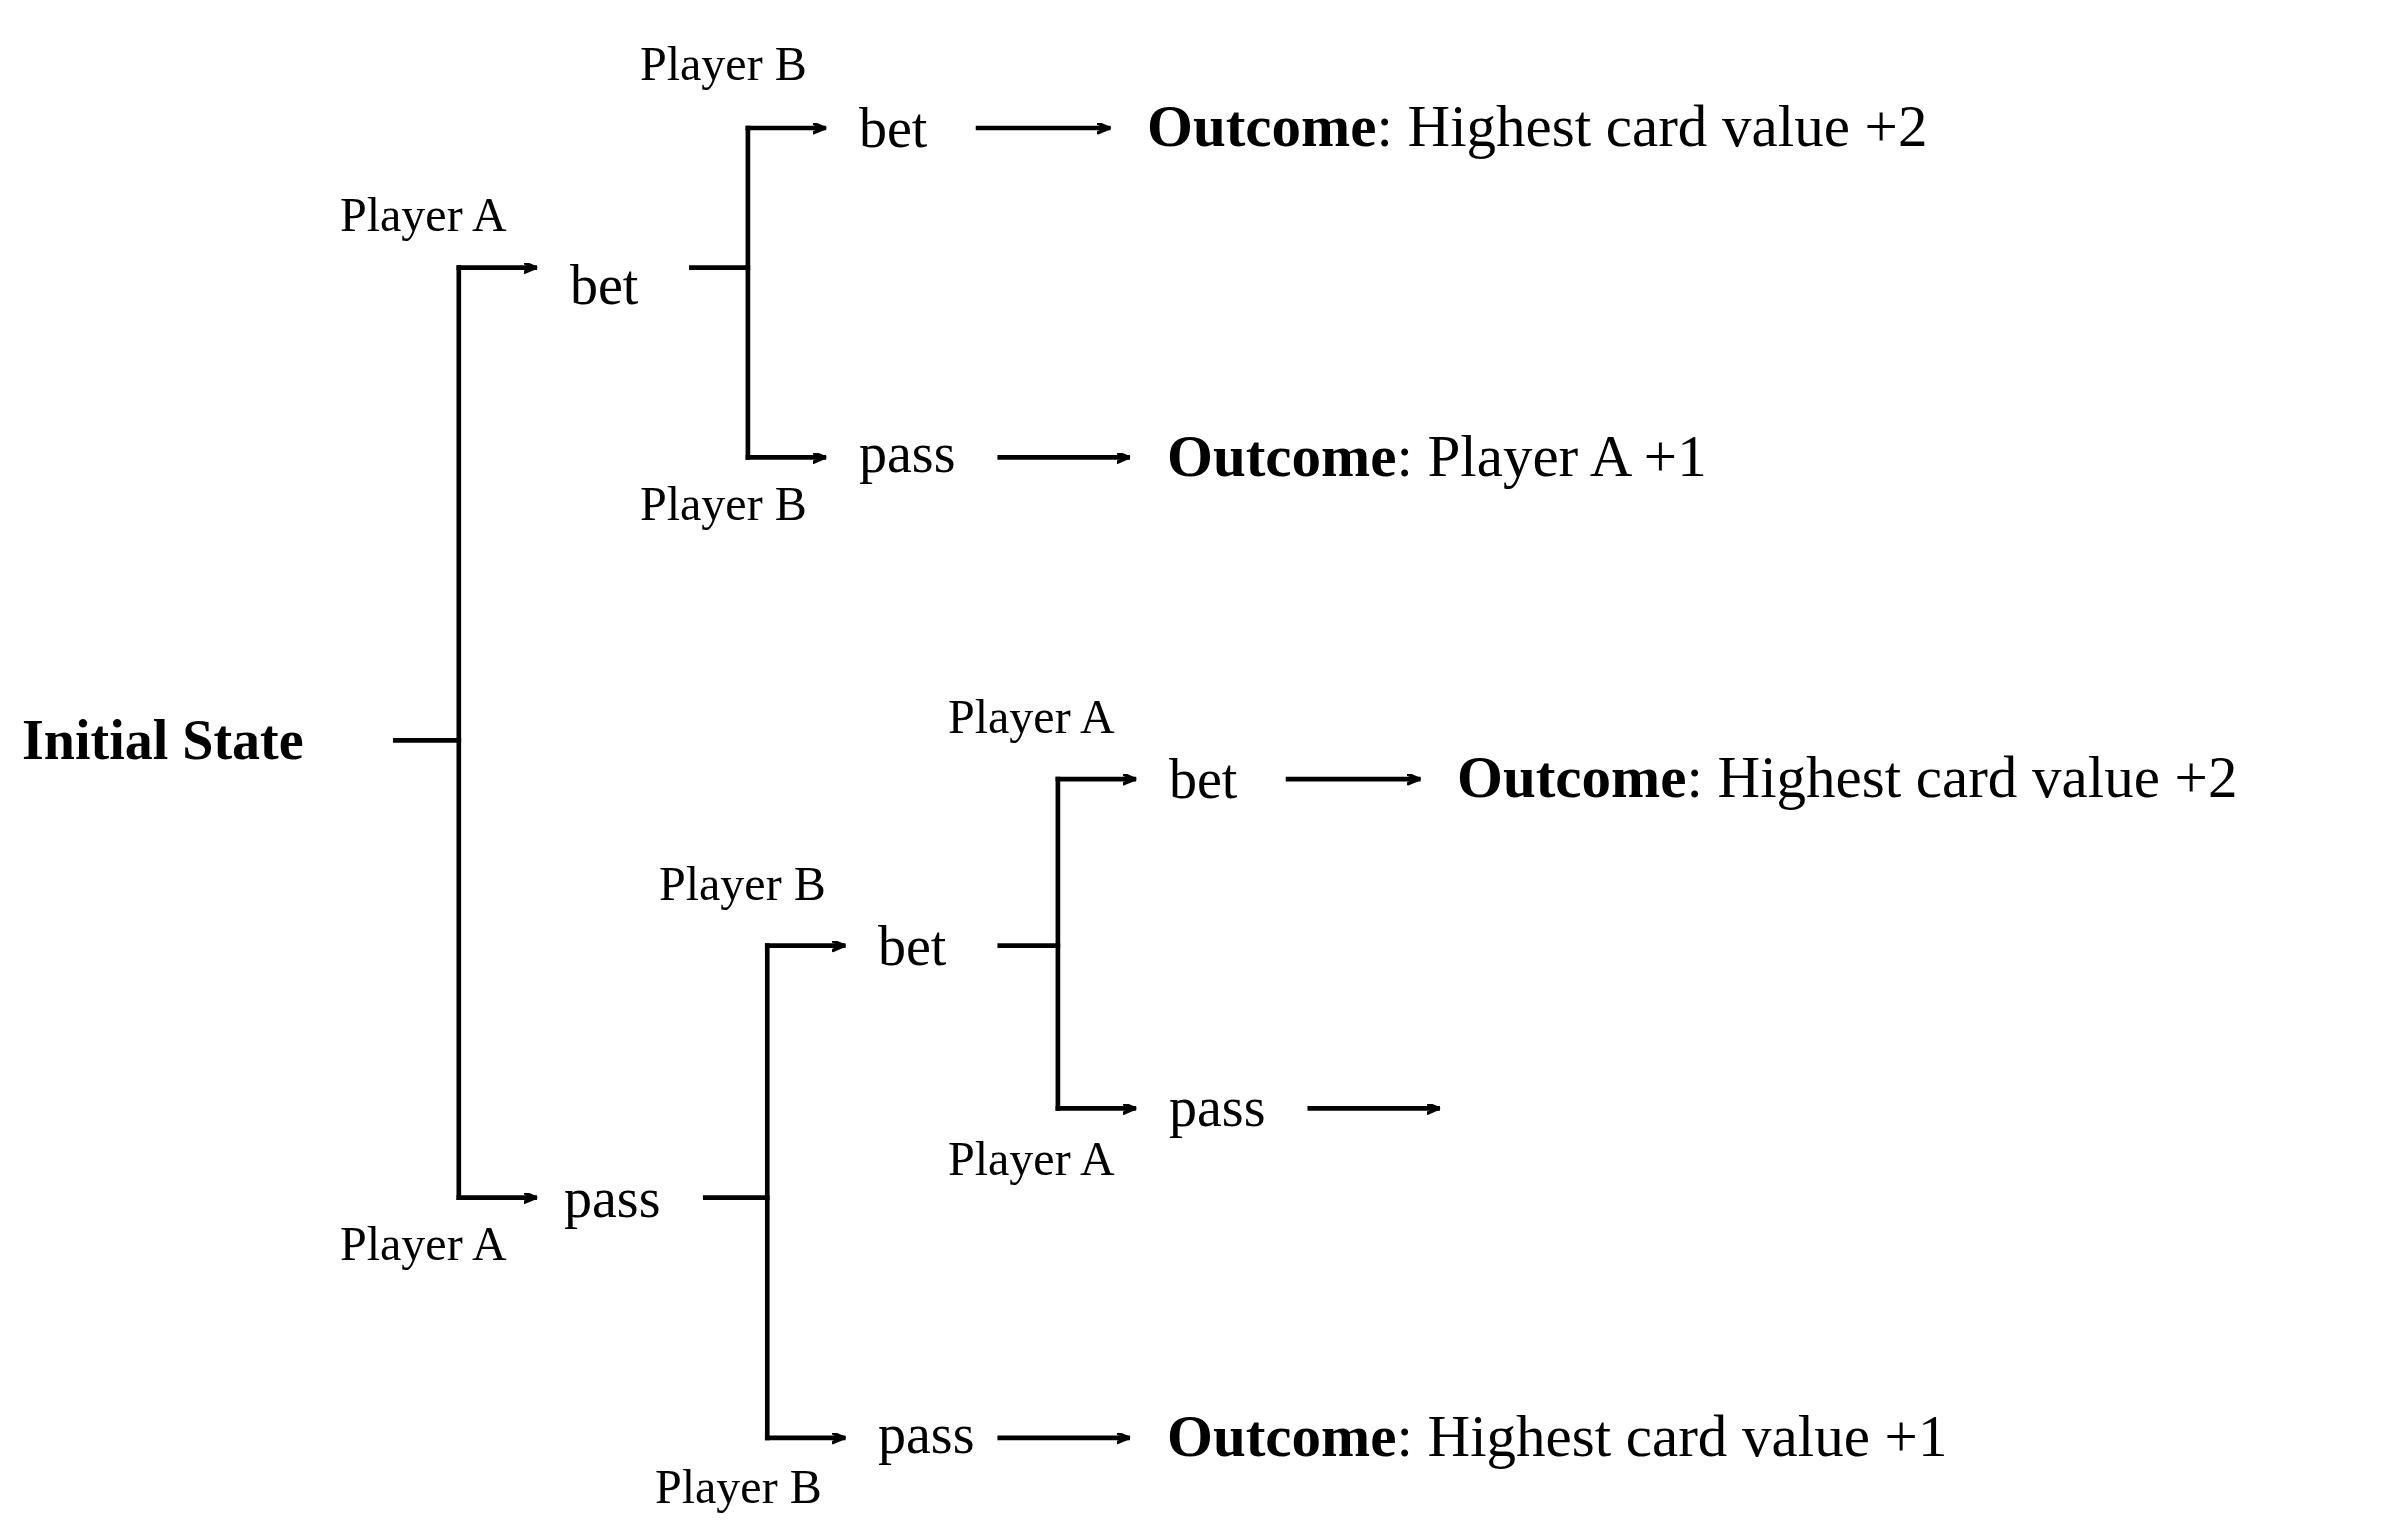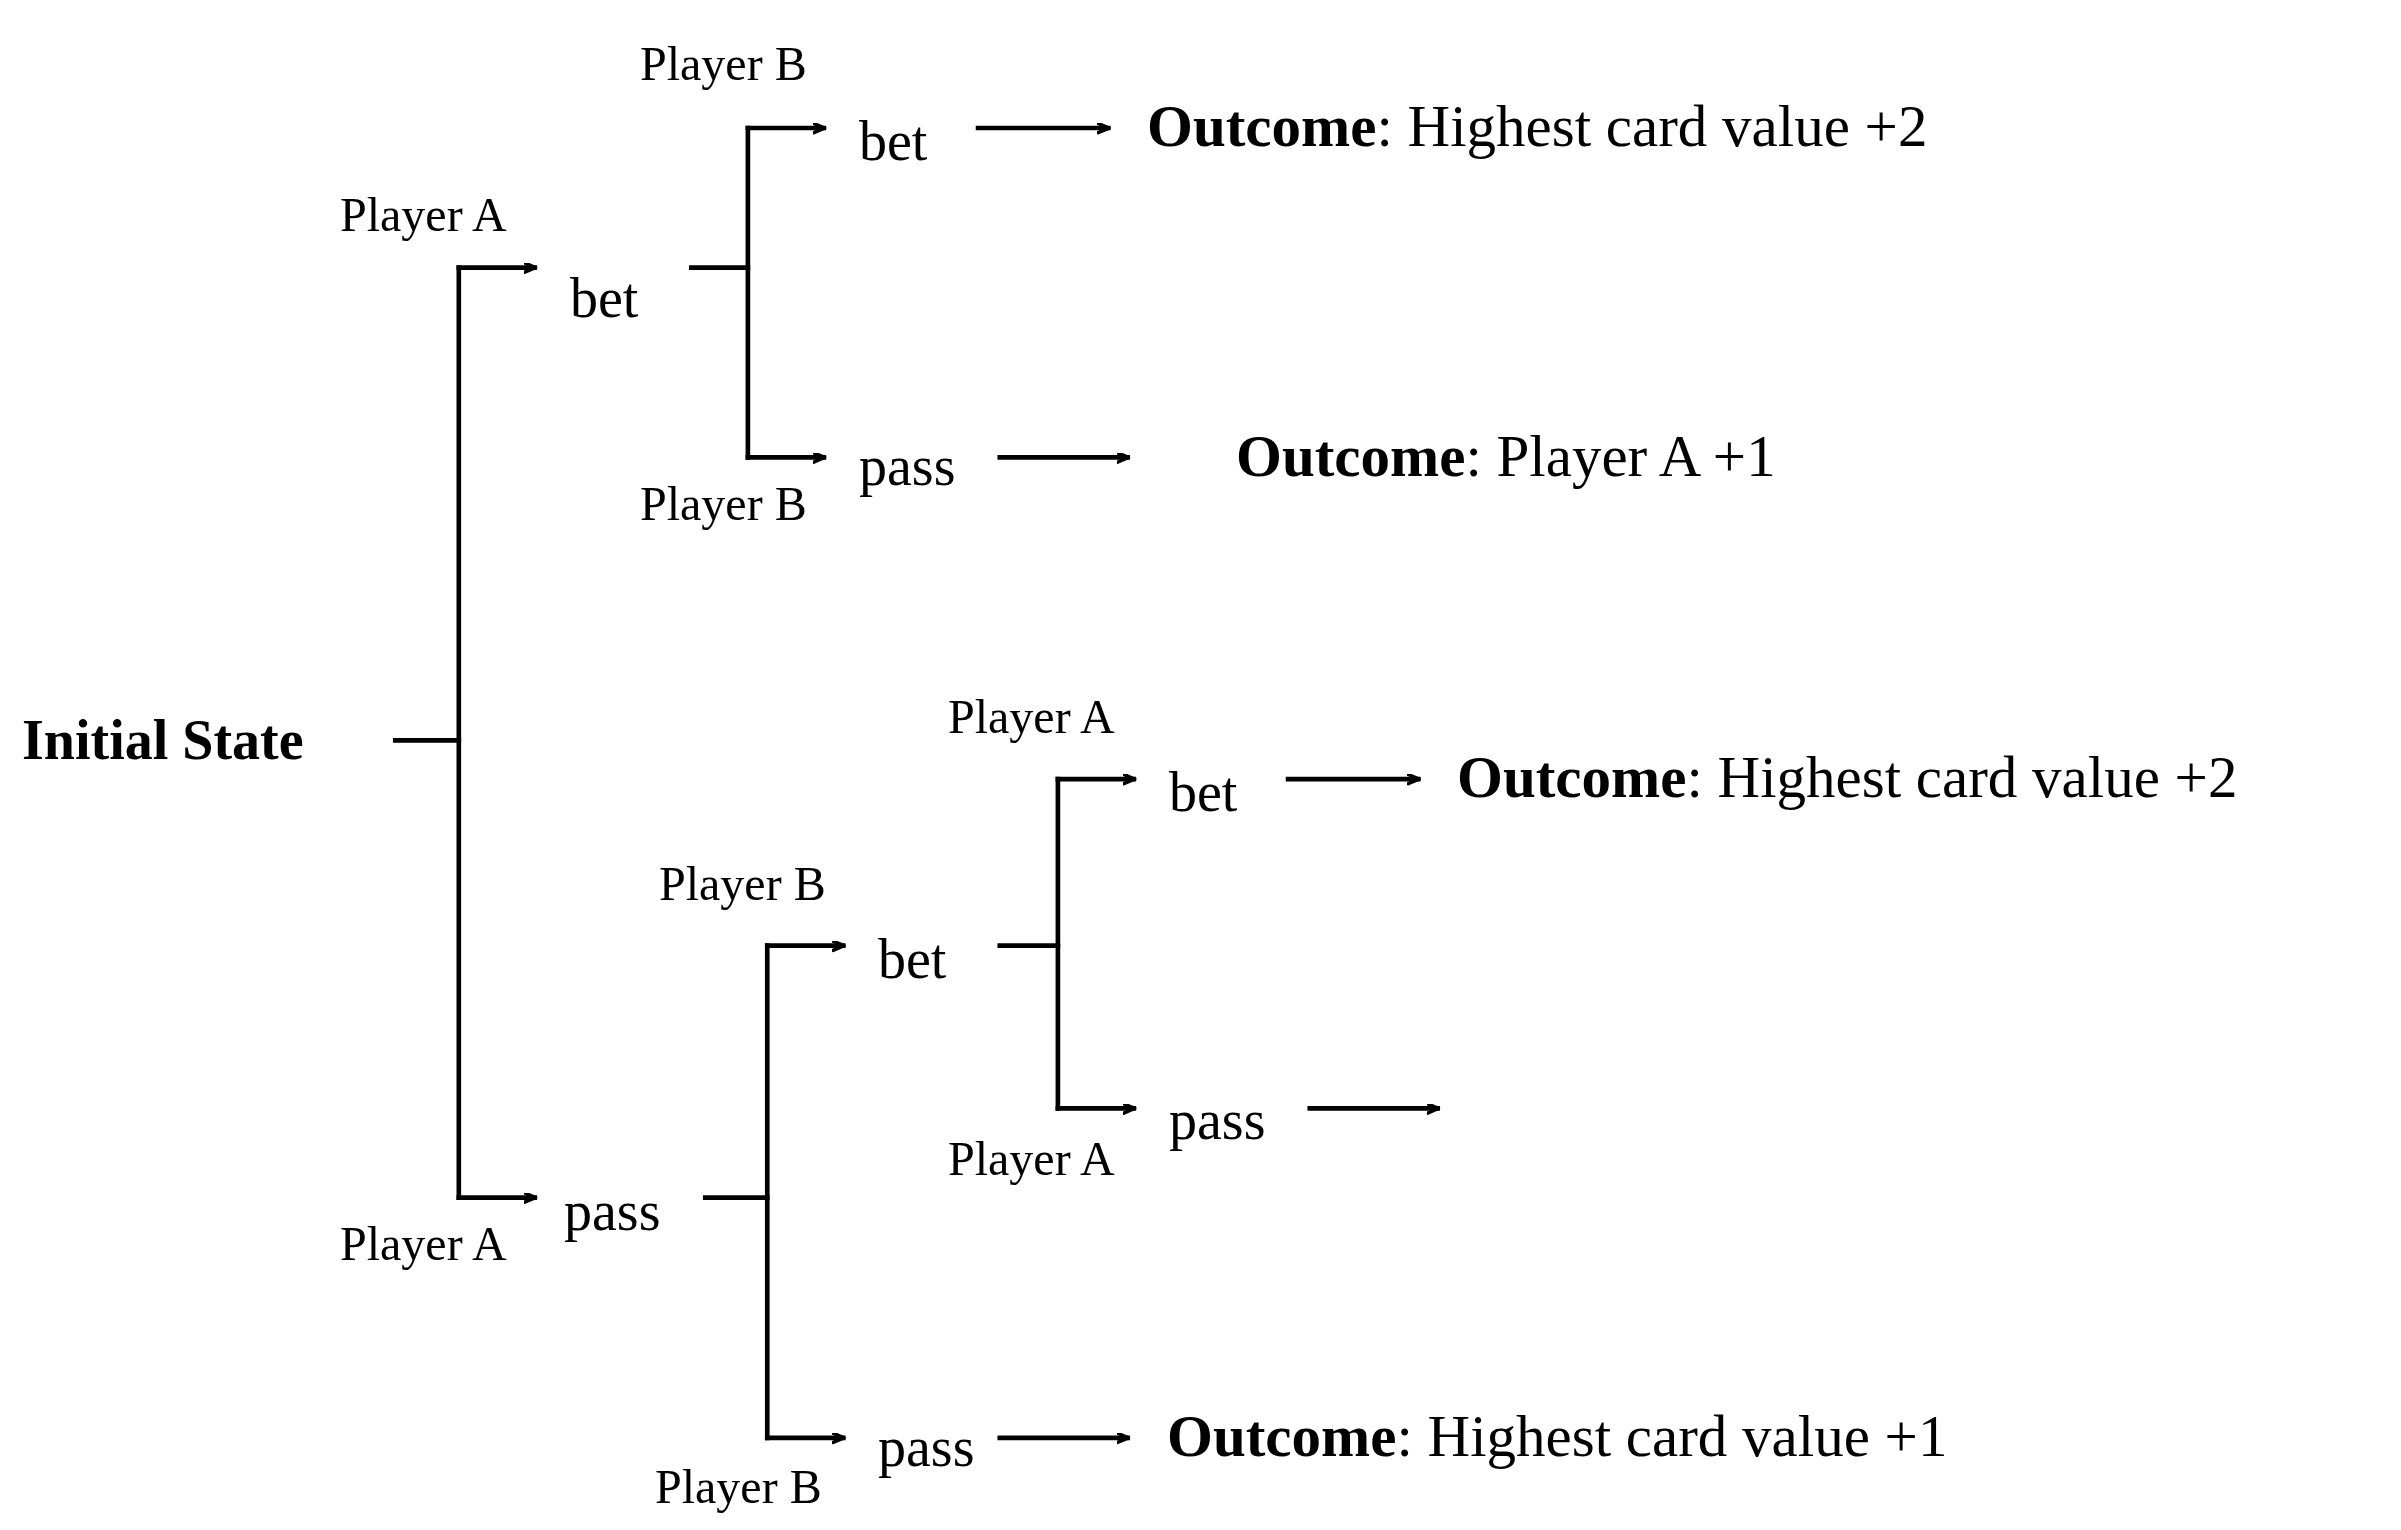--- a/index.html
+++ b/index.html
@@ -27,21 +27,20 @@
   .node {
     position: absolute;
     white-space: nowrap;
     line-height: 1;
     color: #000000;
   }
   
   .action {
     font-size: 56px;
     font-weight: normal;
-    margin-top: 13px;
   }
   
   .player-label {
     font-size: 48px;
     font-weight: normal;
   }
   
   .root-label {
     font-size: 56px;
     font-weight: bold;
@@ -123,21 +122,21 @@
   <div class="node action anchor-left" style="left:859px; top:128px;">bet</div>
 
   <div class="node action anchor-left" style="left:859px; top:453px;">pass</div>
 
   <div class="node player-label anchor-left" style="left:640px; top:504px;">Player B</div>
 
   <div class="node outcome anchor-left" style="left:1147px; top:126px;">
     <span class="kw">Outcome</span><span>: </span><span>Highest card value +2</span>
   </div>
 
-  <div class="node outcome anchor-left" style="left:1236px; top:456px;">
+  <div class="node outcome anchor-left" style="left:1167px; top:456px;">
     <span class="kw">Outcome</span><span>: </span><span>Player A +1</span>
   </div>
 
   <div class="node player-label anchor-left" style="left:659px; top:884px;">Player B</div>
 
   <div class="node action anchor-left" style="left:878px; top:946px;">bet</div>
 
   <div class="node action anchor-left" style="left:878px; top:1434px;">pass</div>
 
   <div class="node player-label anchor-left" style="left:655px; top:1487px;">Player B</div>

